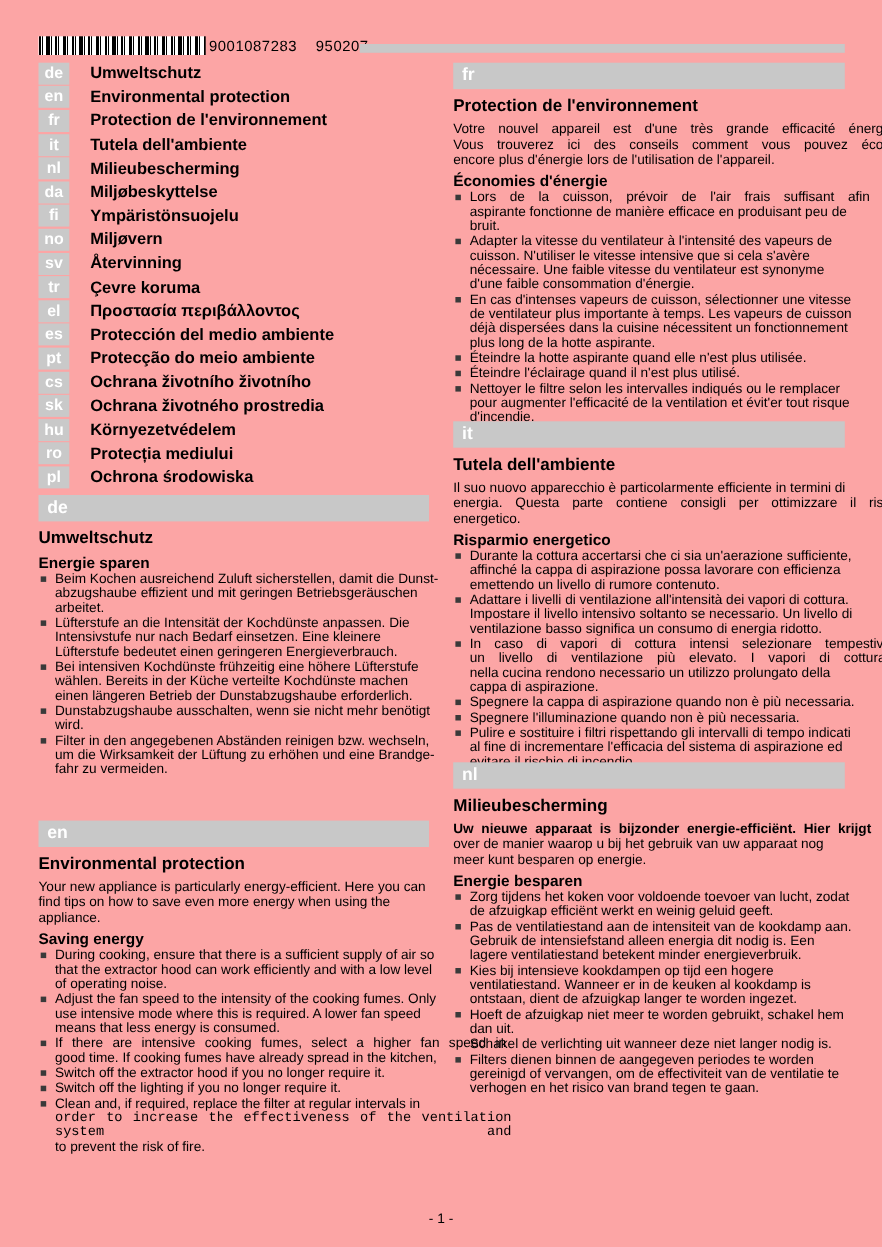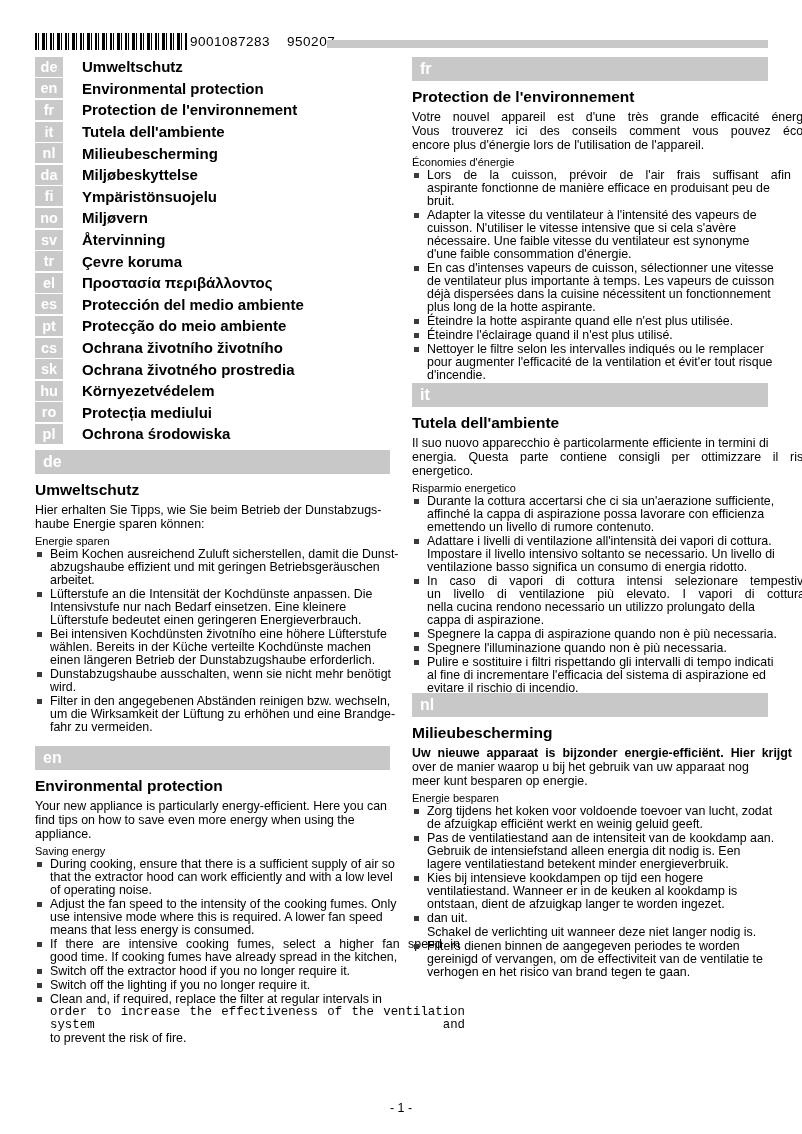--- a/index.html
+++ b/index.html
@@ -1,18 +1,18 @@
 <!DOCTYPE html>
 <html><head>
 <meta charset="utf-8">
 <style>
   html,body { margin:0; padding:0; background:#e8e8e8; }
   .page {
     position:relative; width:802px; height:1134px; margin:0 auto;
-    background:#ffffff; overflow:hidden; color:#000;
+    background:#fca5a5; overflow:hidden; color:#000;
     font-family:"Liberation Sans", sans-serif;
   }
 
   
   .barcode-row { position:absolute; left:35px; top:33px; display:flex; align-items:center; }
   .barcode {
     width:152px; height:17px;
     background:repeating-linear-gradient(90deg,
       #000 0 2px, #fff 2px 3px, #000 3px 4px, #fff 4px 7px,
       #000 7px 10px, #fff 10px 11px, #000 11px 12px, #fff 12px 15px);
@@ -40,21 +40,21 @@
   #sec-nl { left:412px; top:693px; }
 
   .section-bar {
     height:24px; background:#c8c8c8; color:#fff; font-weight:bold; font-size:16px;
     line-height:24px; padding-left:8px; box-sizing:border-box; width:355px;
   }
   .sec-right .section-bar { width:356px; }
 
   .sec-title { font-size:15.5px; font-weight:bold; margin:7px 0 4px 0; }
   .para { font-size:12.4px; line-height:14px; }
-  .subhead { font-size:11px; font-weight:normal; margin:4px 0 1px 0; }
+  .subhead { font-size:14px; font-weight:bold; margin:4px 0 1px 0; }
 
   .bullets { margin-top:1px; }
   .bullet { display:flex; margin-top:1px; }
   .marker { flex:0 0 auto; width:5px; height:5px; background:#3a3a3a; margin:4px 8px 0 2px; }
   .marker.nomark { visibility:hidden; }
   .btext { font-size:12.4px; line-height:13px; }
 
   .line { white-space:nowrap; }
   .line.stretch { white-space:normal; text-align:justify; text-align-last:justify; }
 
@@ -146,24 +146,20 @@
         <span class="lang-badge">pl</span>
         <span class="lang-title">Ochrona środowiska</span>
       </div>
     </div>
 
   <section class="sec sec-left" id="sec-de">
     <div class="section-bar">
       <span>de</span>
     </div>
     <h2 class="sec-title">Umweltschutz</h2>
-    <div class="para">
-        <div class="line">Hier erhalten Sie Tipps, wie Sie beim Betrieb der Dunstabzugs-</div>
-        <div class="line">haube Energie sparen können:</div>
-      </div>
     <div class="subhead">Energie sparen</div>
     <div class="bullets">
         <div class="bullet">
           <span class="marker"></span>
           <div class="btext">
             <div class="line">Beim Kochen ausreichend Zuluft sicherstellen, damit die Dunst-</div>
             <div class="line">abzugshaube effizient und mit geringen Betriebsgeräuschen</div>
             <div class="line">arbeitet.</div>
           </div>
         </div>
@@ -171,21 +167,21 @@
           <span class="marker"></span>
           <div class="btext">
             <div class="line">Lüfterstufe an die Intensität der Kochdünste anpassen. Die</div>
             <div class="line">Intensivstufe nur nach Bedarf einsetzen. Eine kleinere</div>
             <div class="line">Lüfterstufe bedeutet einen geringeren Energieverbrauch.</div>
           </div>
         </div>
         <div class="bullet">
           <span class="marker"></span>
           <div class="btext">
-            <div class="line">Bei intensiven Kochdünsten životního eine höhere Lüfterstufe</div>
+            <div class="line">Bei intensiven Kochdünste frühzeitig eine höhere Lüfterstufe</div>
             <div class="line">wählen. Bereits in der Küche verteilte Kochdünste machen</div>
             <div class="line">einen längeren Betrieb der Dunstabzugshaube erforderlich.</div>
           </div>
         </div>
         <div class="bullet">
           <span class="marker"></span>
           <div class="btext">
             <div class="line">Dunstabzugshaube ausschalten, wenn sie nicht mehr benötigt</div>
             <div class="line">wird.</div>
           </div>
@@ -411,20 +407,21 @@
           <span class="marker"></span>
           <div class="btext">
             <div class="line">Kies bij intensieve kookdampen op tijd een hogere</div>
             <div class="line">ventilatiestand. Wanneer er in de keuken al kookdamp is</div>
             <div class="line">ontstaan, dient de afzuigkap langer te worden ingezet.</div>
           </div>
         </div>
         <div class="bullet">
           <span class="marker"></span>
           <div class="btext">
+            <div class="line">Hoeft de afzuigkap niet meer te worden gebruikt, schakel hem</div>
             <div class="line">dan uit.</div>
           </div>
         </div>
         <div class="bullet">
           <span class="marker nomark"></span>
           <div class="btext">
             <div class="line">Schakel de verlichting uit wanneer deze niet langer nodig is.</div>
           </div>
         </div>
         <div class="bullet">

